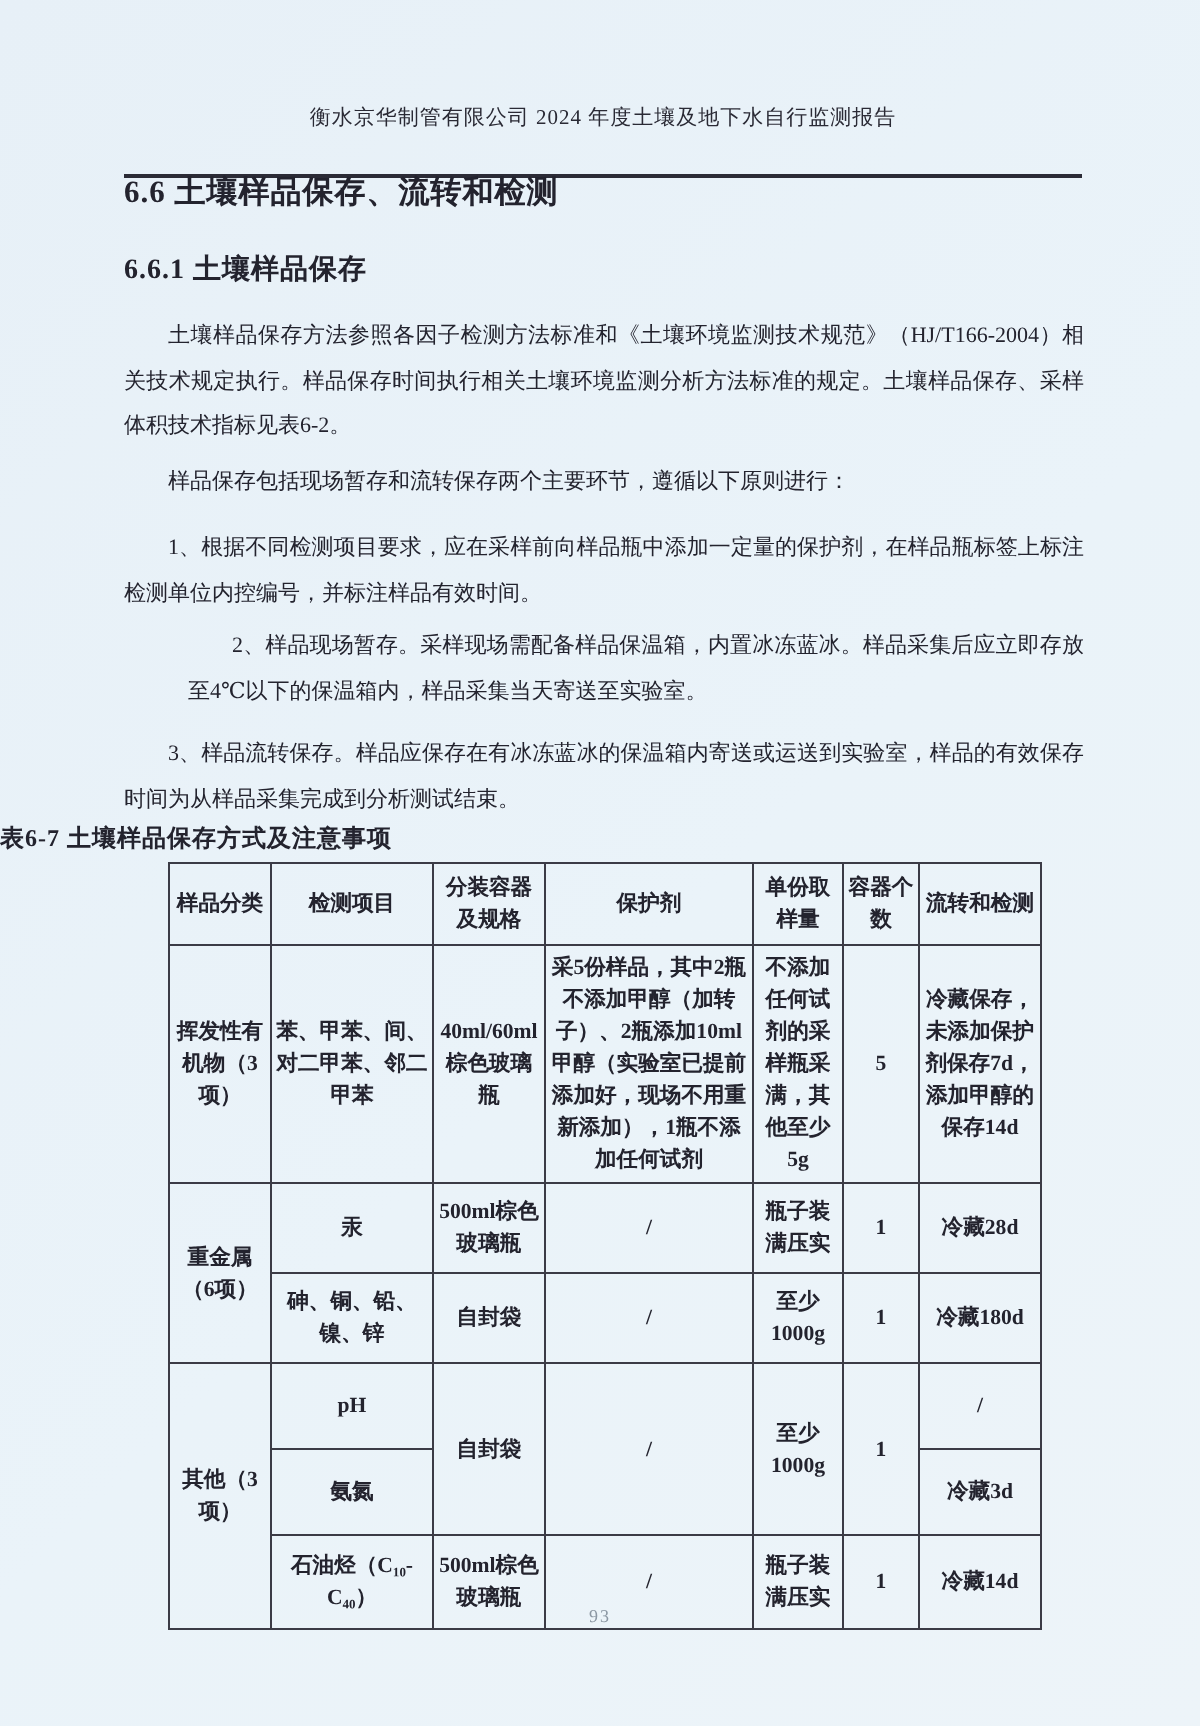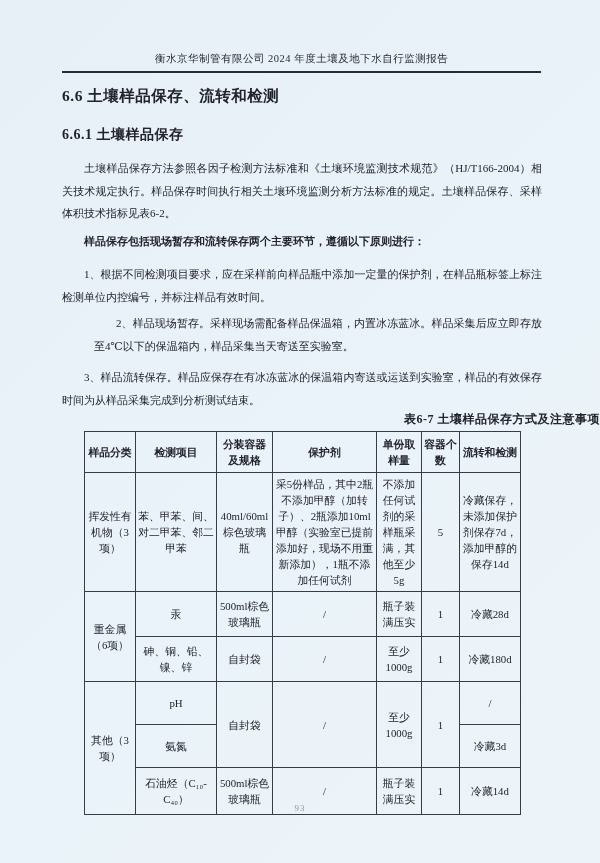--- a/index.html
+++ b/index.html
@@ -16,21 +16,21 @@
     overflow:hidden;
     box-sizing:border-box;
   }
   .report-header{
     position:absolute;
     left:62px;right:59px;top:52px;
     text-align:center;
     font-size:10.5px;
     letter-spacing:.5px;
     color:#2a2a35;
-    padding-bottom:5px;
+    padding-bottom:21px;
     border-bottom:2px solid #2b2b36;
   }
   .h1{
     position:absolute;
     left:62px;top:86px;
     font-size:15.5px;
     font-weight:bold;
     letter-spacing:.5px;
   }
   .h2{
@@ -44,49 +44,49 @@
     position:absolute;
     left:62px;right:58px;
     font-size:11px;
     line-height:22.5px;
     text-align:justify;
     text-indent:2em;
     color:#23232e;
     margin:0;
   }
   .p1{top:157px;}
-  .p2{top:230px;font-weight:bold;}
+  .p2{top:230px;}
   .it1{top:263px;}
   .it2{top:312px;margin-left:32px;}
   .it3{top:366px;}
   .table-title{
     position:absolute;
     left:0;right:0;top:411px;
-    text-align:right;
+    text-align:left;
     font-size:12px;
     font-weight:bold;
     letter-spacing:.5px;
   }
   table.pres{
     position:absolute;
     left:84px;top:431px;
     width:436px;
     border-collapse:collapse;
     font-size:10.8px;
     line-height:16px;
     color:#23232e;
     table-layout:fixed;
   }
   table.pres th, table.pres td{
     border:1px solid #3b3b46;
     text-align:center;
     vertical-align:middle;
     padding:2px 2px;
     overflow:hidden;
-    font-weight:normal;
+    font-weight:bold;
   }
   table.pres th{font-weight:bold;}
   table.pres{border:1.5px solid #2b2b36;}
   tr.hr th{height:36px;}
   tr.r0 td{height:114px;}
   tr.r1 td{height:40px;}
   tr.r2 td{height:40px;}
   tr.r3 td{height:38px;}
   tr.r4 td{height:38px;}
   tr.r5 td{height:42px;}

